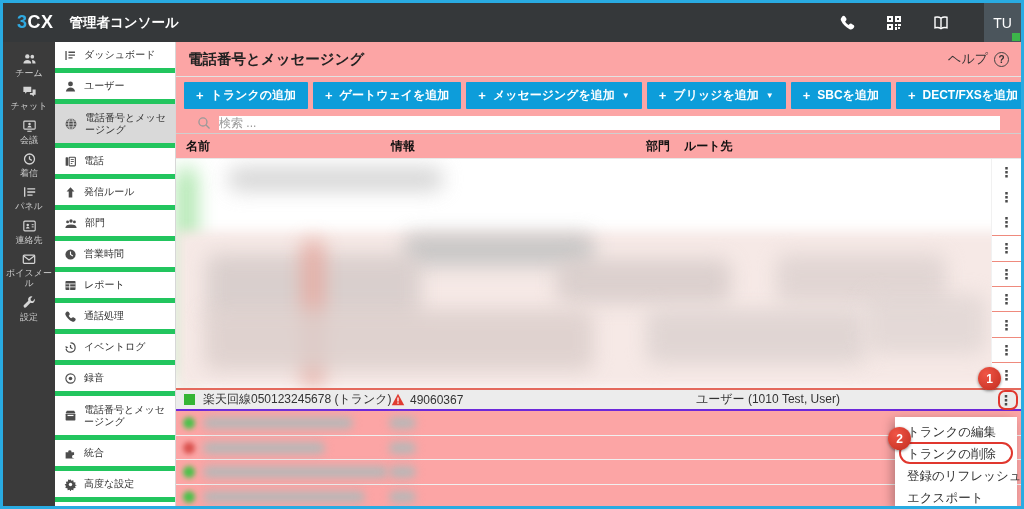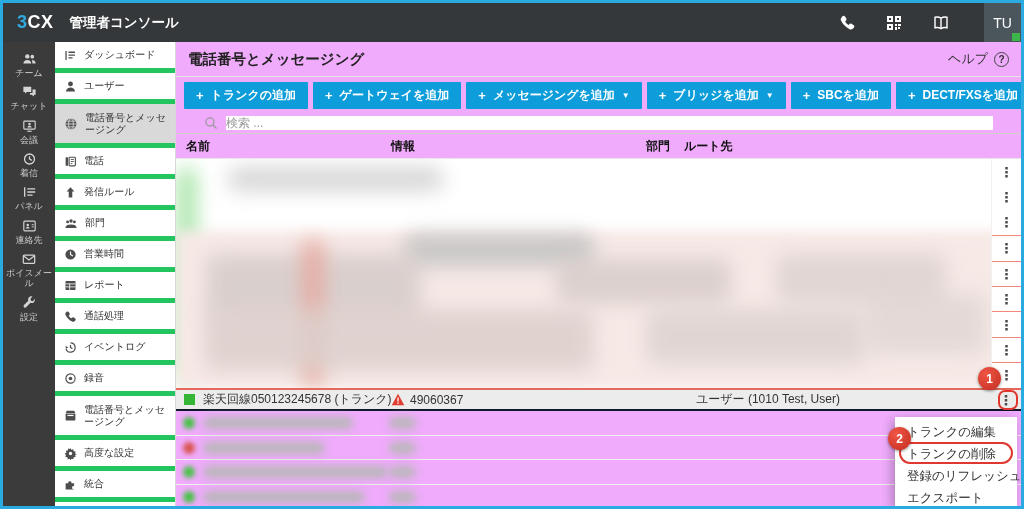--- a/index.html
+++ b/index.html
@@ -1,17 +1,17 @@
 <!DOCTYPE html>
 <html><head>
 <meta charset="utf-8">
 <style>
   * { margin:0; padding:0; box-sizing:border-box; }
   body { font-family:"Liberation Sans","DejaVu Sans",sans-serif; background:#fff; }
-  .page { position:relative; width:1024px; height:509px; border:3px solid #29abe2; background:#f0abfc; overflow:hidden; }
+  .page { position:relative; width:1024px; height:509px; border:3px solid #29abe2; background:#fca5a5; overflow:hidden; }
 
   
   .topbar { height:39px; background:#35383a; display:flex; align-items:center; padding-left:14px; }
   .logo { font-size:18px; font-weight:bold; letter-spacing:.5px; }
   .logo .l3 { color:#2fa9e0; }
   .logo .lcx { color:#fff; }
   .topbar-title { color:#fff; font-weight:bold; font-size:13.5px; margin-left:16px; }
   .topbar-right { margin-left:auto; display:flex; align-items:center; gap:30px; }
   .tb-icon { color:#fff; display:flex; align-items:center; }
   .avatar { width:37px; height:39px; background:#4b555c; color:#fff; font-size:14px; display:flex; align-items:center; justify-content:center; position:relative; margin-left:4px; }
@@ -37,21 +37,21 @@
   .title-row { height:35px; display:flex; align-items:center; padding:0 12px; border-bottom:1px solid #e3e3e3; }
   .page-title { font-size:14.5px; font-weight:bold; color:#222; }
   .help { margin-left:auto; display:flex; align-items:center; gap:6px; font-size:13px; color:#333; cursor:pointer; }
   .help-q { width:15px; height:15px; border:1.5px solid #444; border-radius:50%; font-size:10px; font-weight:bold; display:flex; align-items:center; justify-content:center; }
 
   .toolbar { height:36px; display:flex; align-items:center; gap:5px; padding:0 8px 0 8px; }
   .btn { background:#0d9dda; color:#fff; font-size:12px; font-weight:bold; height:27px; display:flex; align-items:center; gap:7px; padding:0 12px; border:none; border-radius:1px; cursor:pointer; white-space:nowrap; }
   .btn .plus { font-size:13px; font-weight:bold; }
   .caret { font-size:8px; }
 
-  .search-row { height:21px; display:flex; align-items:center; gap:8px; padding:0 28px; border-bottom:1px solid #cfcfcf; }
+  .search-row { height:21px; display:flex; align-items:center; gap:8px; padding:0 21px; border-bottom:1px solid #cfcfcf; }
   .search-input { border:none; outline:none; flex:1; font-size:12px; color:#333; font-family:inherit; }
   .search-input::placeholder { color:#9a9a9a; }
 
   .table-header { height:25px; position:relative; border-bottom:1px solid #e8e8e8; font-size:12px; font-weight:bold; color:#111; }
   .table-header span { position:absolute; line-height:25px;text-align:center; }
   .th-name  { left:10px; }
   .th-info  { left:215px; }
   .th-dept  { left:470px; }
   .th-route { left:508px; }
 
@@ -72,21 +72,21 @@
   .b7 { left:470px; top:150px; width:220px; height:55px; background:#dbd1cf; opacity:.8; }
   .b8 { left:690px; top:135px; width:120px; height:60px; background:#ded4d2; opacity:.75; }
 
   
   .kebab-strip { position:absolute; top:0; right:0; width:30px; height:229px; background:#fff; border-left:1px solid #f1f1f1; }
   .kcell { height:25.4px; display:flex; align-items:center; justify-content:center; cursor:pointer; }
   .kcell.redline { border-top:1px solid #ef8a7d; }
   .kebab { font-size:14px; font-weight:bold; color:#4a4a4a; line-height:1; }
 
   
-  .highlight-row { position:absolute; top:229px; left:0; right:0; height:23px; background:#ececec; border-top:2px solid #e4695c; border-bottom:2px solid #0f172a; }
+  .highlight-row { position:absolute; top:229px; left:0; right:0; height:23px; background:#ececec; border-top:2px solid #e4695c; border-bottom:2px solid #6d28d9; }
   .highlight-row > * { position:absolute; }
   .status-sq { left:8px; top:4px; width:11px; height:11px; background:#35b535; }
   .hl-name  { left:27px; top:0; font-size:12px; color:#333; line-height:19px; white-space:nowrap; }
   .hl-info  { left:215px; top:0; display:flex; align-items:center; gap:5px; height:19px; font-size:12px; color:#333; }
   .hl-route { left:520px; top:0; font-size:12px; color:#333; line-height:19px; white-space:nowrap; }
   .hl-kebab { right:8px; top:1px; }
 
   
   .bottom-rows { position:absolute; top:252px; left:0; right:0; bottom:0; }
   .brow { height:24.7px; border-bottom:1px solid #f0f0f0; position:relative; }
@@ -292,30 +292,30 @@
       <div class="side-item tall">
         <svg width="13" height="13" viewBox="0 0 16 16" fill="currentColor">
             <path d="M3.5 2h9l1.5 2.8H2z"></path>
             <rect x="2" y="5.6" width="12" height="8.4" rx=".8"></rect>
             <rect x="4.3" y="7.2" width="7.4" height="1.5" fill="#fff"></rect>
           </svg>
         <span>電話番号とメッセージング</span>
       </div>
       <div class="side-item">
         <svg width="13" height="13" viewBox="0 0 16 16" fill="currentColor">
+            <path d="M2 6.5h3.4a1.9 1.9 0 1 1 3.6 0H12.4v3.4a1.9 1.9 0 1 0 0 3.6V14H2z"></path>
+          </svg>
+        <span>統合</span>
+      </div>
+      <div class="side-item">
+        <svg width="13" height="13" viewBox="0 0 16 16" fill="currentColor">
             <path d="M8 1.2l1 2.3 2.5-.7.3 2.5 2.5.3-.7 2.5 2.2.9-2.2.9.7 2.5-2.5.3-.3 2.5-2.5-.7-1 2.3-1-2.3-2.5.7-.3-2.5-2.5-.3.7-2.5L.8 8 3 7.1l-.7-2.5 2.5-.3.3-2.5 2.5.7z"></path>
             <circle cx="8" cy="8" r="2.1" fill="#fff"></circle>
           </svg>
         <span>高度な設定</span>
-      </div>
-      <div class="side-item">
-        <svg width="13" height="13" viewBox="0 0 16 16" fill="currentColor">
-            <path d="M2 6.5h3.4a1.9 1.9 0 1 1 3.6 0H12.4v3.4a1.9 1.9 0 1 0 0 3.6V14H2z"></path>
-          </svg>
-        <span>統合</span>
       </div>
     </div>
 
     <div class="content">
       <div class="title-row">
         <span class="page-title">電話番号とメッセージング</span>
         <span class="help">
           <span>ヘルプ</span>
           <span class="help-q">?</span>
         </span>

